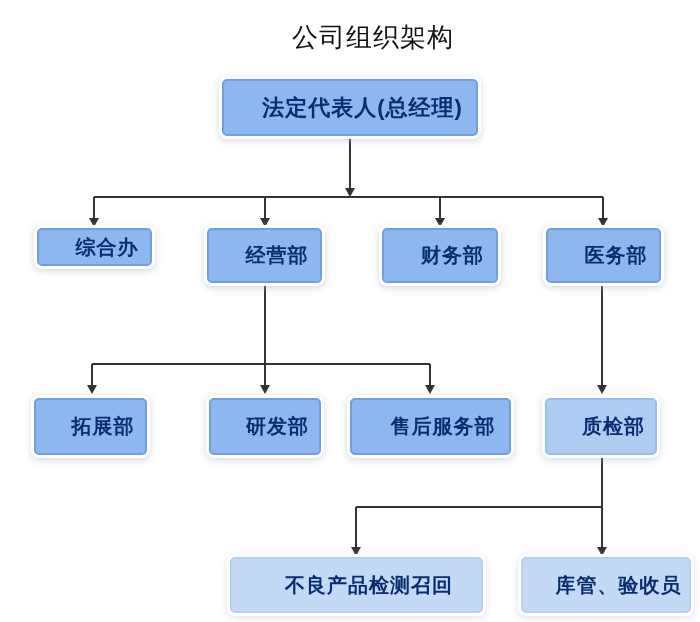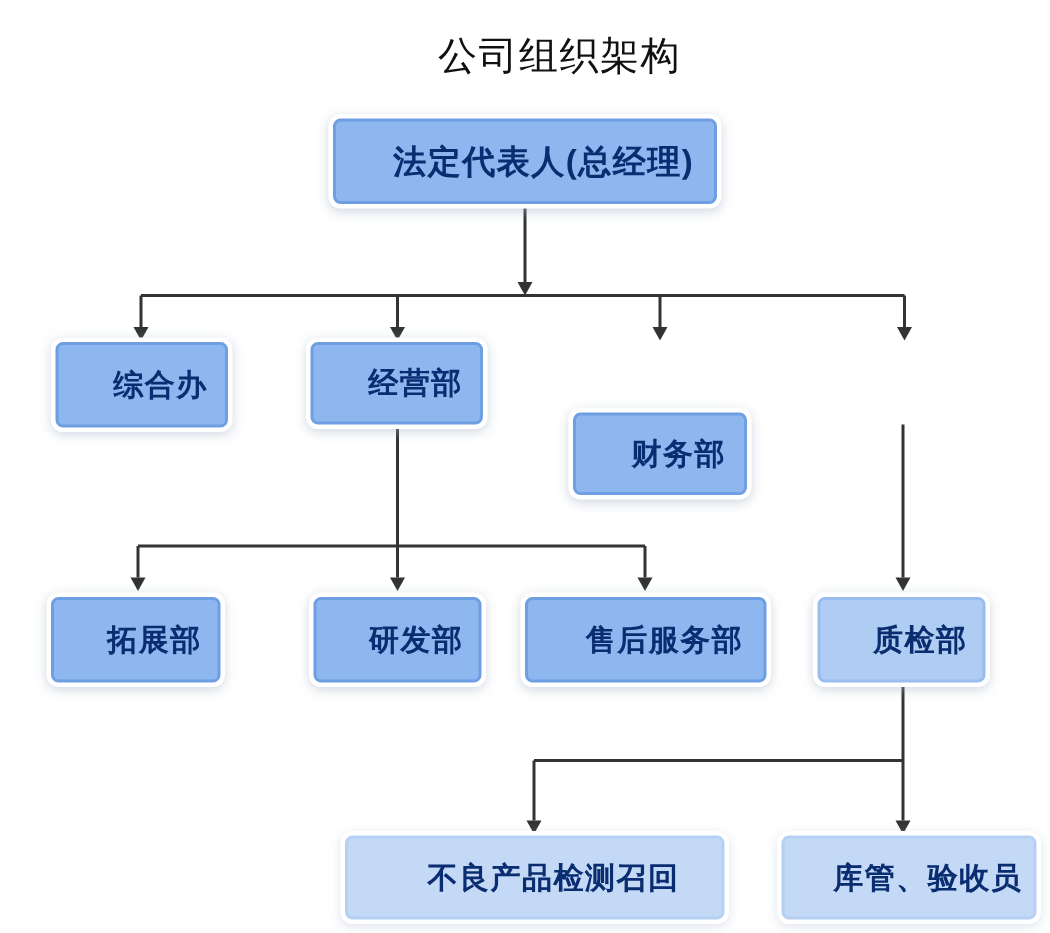--- a/index.html
+++ b/index.html
@@ -77,23 +77,24 @@
       <line x1="602" y1="455" x2="602" y2="547"></line>
       <polygon points="602,556 597,547 607,547"></polygon>
       <line x1="356" y1="507" x2="602" y2="507"></line>
       <line x1="356" y1="507" x2="356" y2="547"></line>
       <polygon points="356,556 351,547 361,547"></polygon>
     </g>
   </svg>
 
   <div class="node node--root" style="left:222px;top:79px;width:256px;height:57px;">法定代表人(总经理)</div>
 
-  <div class="node" style="left:37px;top:228px;width:115px;height:57px;">综合办</div>
+  <div class="node" style="left:37px;top:228px;width:115px;height:38px;">综合办</div>
   <div class="node" style="left:207px;top:228px;width:115px;height:55px;">经营部</div>
-  <div class="node" style="left:382px;top:228px;width:116px;height:55px;margin-top:47px;">财务部</div>
+  <div class="node" style="left:382px;top:228px;width:116px;height:55px;">财务部</div>
+  <div class="node" style="left:546px;top:228px;width:115px;height:55px;">医务部</div>
 
   <div class="node" style="left:34px;top:398px;width:113px;height:57px;">拓展部</div>
   <div class="node" style="left:350px;top:398px;width:161px;height:57px;">售后服务部</div>
   <div class="node" style="left:209px;top:398px;width:112px;height:57px;">研发部</div>
   <div class="node node--qc" style="left:545px;top:398px;width:112px;height:57px;">质检部</div>
 
   <div class="node node--light" style="left:230px;top:557px;width:253px;height:56px;">不良产品检测召回</div>
   <div class="node node--light" style="left:521px;top:557px;width:170px;height:56px;">库管、验收员</div>
 
 </div>

